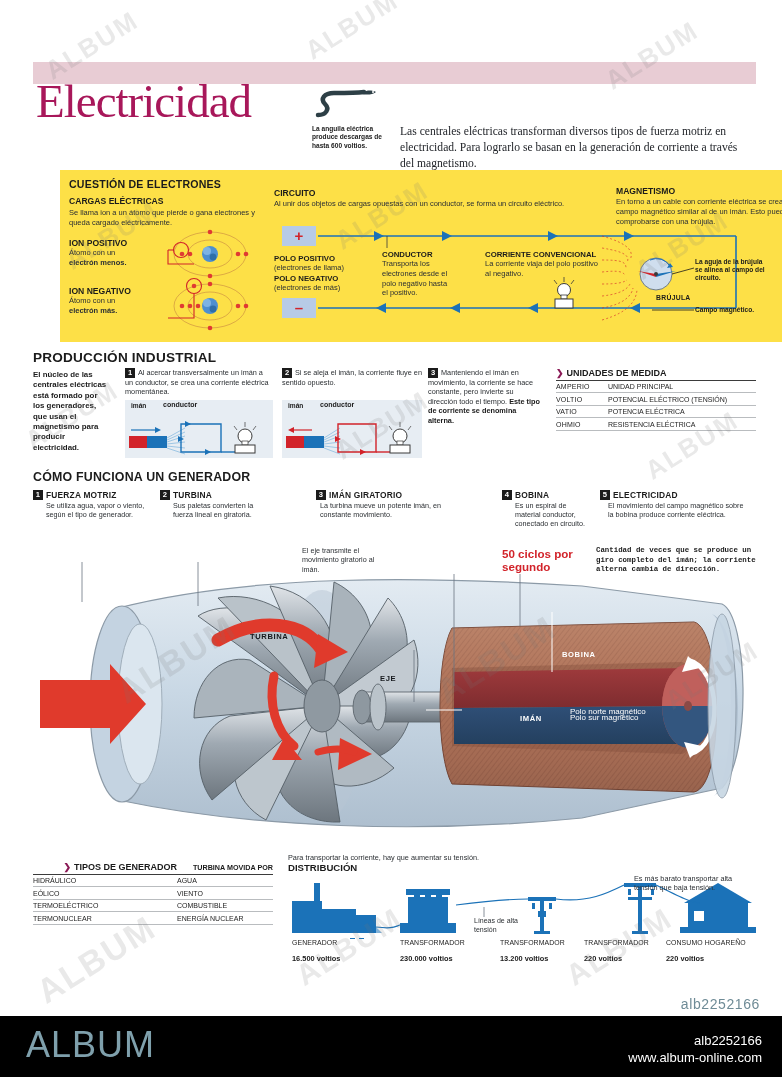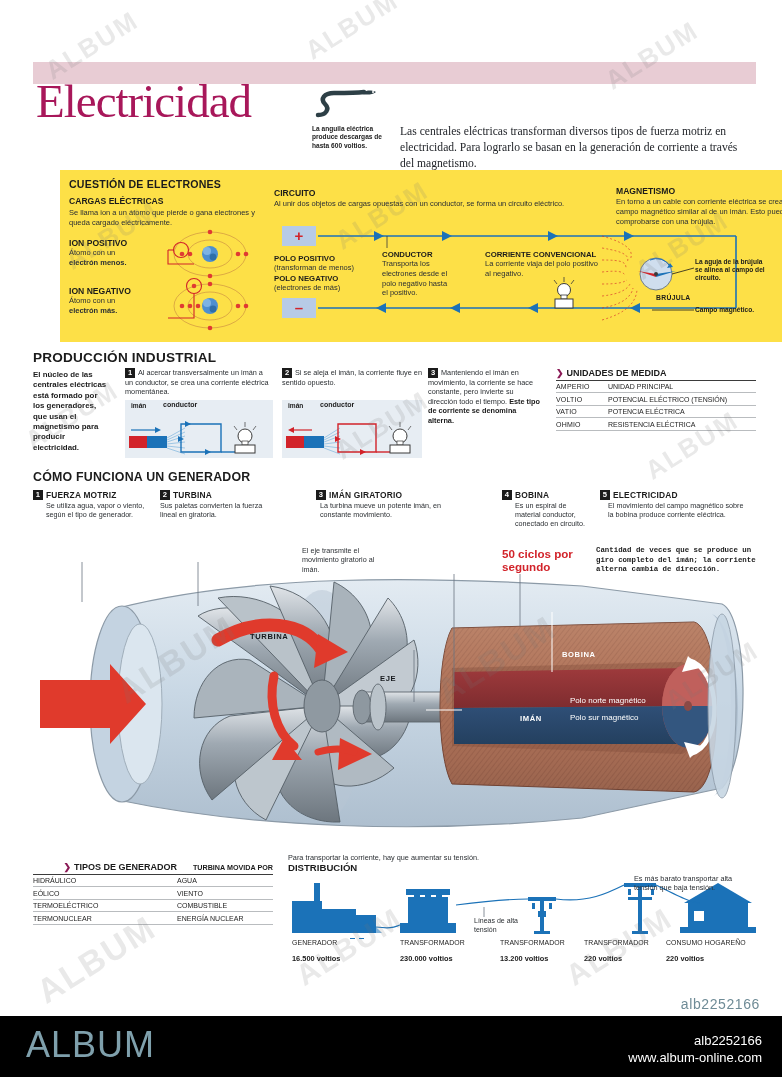--- a/index.html
+++ b/index.html
@@ -163,21 +163,21 @@
     <div class="abs" style="left:214px;top:18px;width:320px;">
       <div class="colhd">CIRCUITO</div>
       <div class="body" style="margin-top:1px;">Al unir dos objetos de cargas opuestas con un conductor, se forma un circuito eléctrico.</div>
     </div>
 
     <div class="abs polebox" style="left:222px;top:56px;">+</div>
     <div class="abs polebox" style="left:222px;top:128px;">–</div>
 
     <div class="abs" style="left:214px;top:84px;width:100px;">
       <div class="colhd" style="font-size:7.8px;">POLO POSITIVO</div>
-      <div class="body">(transforman de menos)</div>
+      <div class="body">(electrones de llama)</div>
     </div>
     <div class="abs" style="left:214px;top:104px;width:100px;">
       <div class="colhd" style="font-size:7.8px;">POLO NEGATIVO</div>
       <div class="body">(electrones de más)</div>
     </div>
 
     <div class="abs" style="left:322px;top:80px;width:66px;">
       <div class="colhd" style="font-size:7.8px;">CONDUCTOR</div>
       <div class="body">Transporta los electrones desde el polo negativo hasta el positivo.</div>
     </div>
@@ -362,21 +362,21 @@
     <div class="t">
       <span class="stepnum">1</span><span>FUERZA MOTRIZ</span>
     </div>
     <div class="d" style="margin-left:13px;">Se utiliza agua, vapor o viento, según el tipo de generador.</div>
   </div>
 
   <div class="gstep" style="left:160px;top:490px;">
     <div class="t">
       <span class="stepnum">2</span><span>TURBINA</span>
     </div>
-    <div class="d" style="">Sus paletas convierten la fuerza lineal en giratoria.</div>
+    <div class="d" style="margin-left:13px;">Sus paletas convierten la fuerza lineal en giratoria.</div>
   </div>
 
   <div class="gstep" style="left:316px;top:490px;width:140px;">
     <div class="t">
       <span class="stepnum">3</span><span>IMÁN GIRATORIO</span>
     </div>
     <div class="d" style="margin-left:4px;">La turbina mueve un potente imán, en constante movimiento.</div>
   </div>
 
   <div class="gstep" style="left:502px;top:490px;width:92px;">
@@ -497,21 +497,21 @@
       <line x1="404" y1="154" x2="440" y2="154" stroke="#fff" stroke-width="1"></line>
       <line x1="60" y1="6" x2="60" y2="46" stroke="#6b7480" stroke-width=".8"></line>
       <line x1="176" y1="6" x2="176" y2="50" stroke="#6b7480" stroke-width=".8"></line>
     </svg>
 
     
     <div class="illlbl" style="left:228px;top:76px;">TURBINA</div>
     <div class="illlbl" style="left:358px;top:118px;">EJE</div>
     <div class="illlbl w" style="left:540px;top:94px;">BOBINA</div>
     <div class="illlbl w" style="left:498px;top:158px;">IMÁN</div>
-    <div class="illlbl w" style="left:548px;top:140px;font-weight:normal;font-size:8px;letter-spacing:0;">Polo norte magnético</div>
+    <div class="illlbl w" style="left:548px;top:151px;font-weight:normal;font-size:8px;letter-spacing:0;">Polo norte magnético</div>
     <div class="illlbl w" style="left:548px;top:157px;font-weight:normal;font-size:8px;letter-spacing:0;">Polo sur magnético</div>
   </div>
 
   <div class="abs" id="tipos">
     <div class="tbl-hd" style="display:flex;text-align:right;">
       <span style="flex:1;"><span class="arw">❯</span><span>TIPOS DE GENERADOR</span></span>
       <span style="width:96px;font-size:7.2px;font-weight:bold;align-self:flex-end;">TURBINA MOVIDA POR</span>
     </div>
     <div class="trow">
       <span style="width:144px;">HIDRÁULICO</span>

